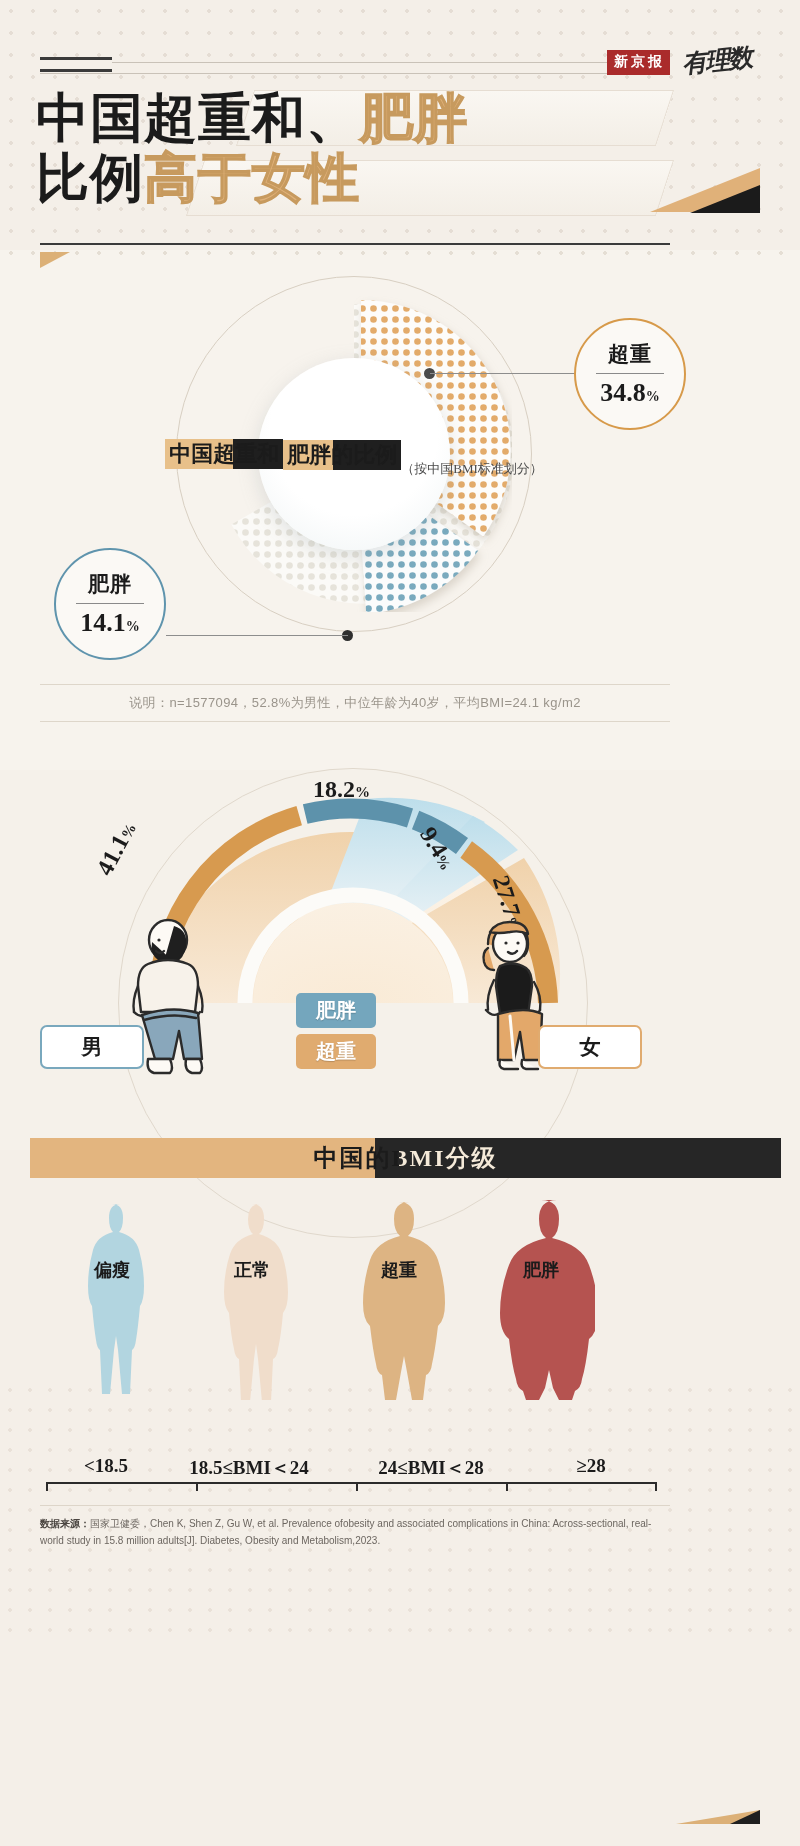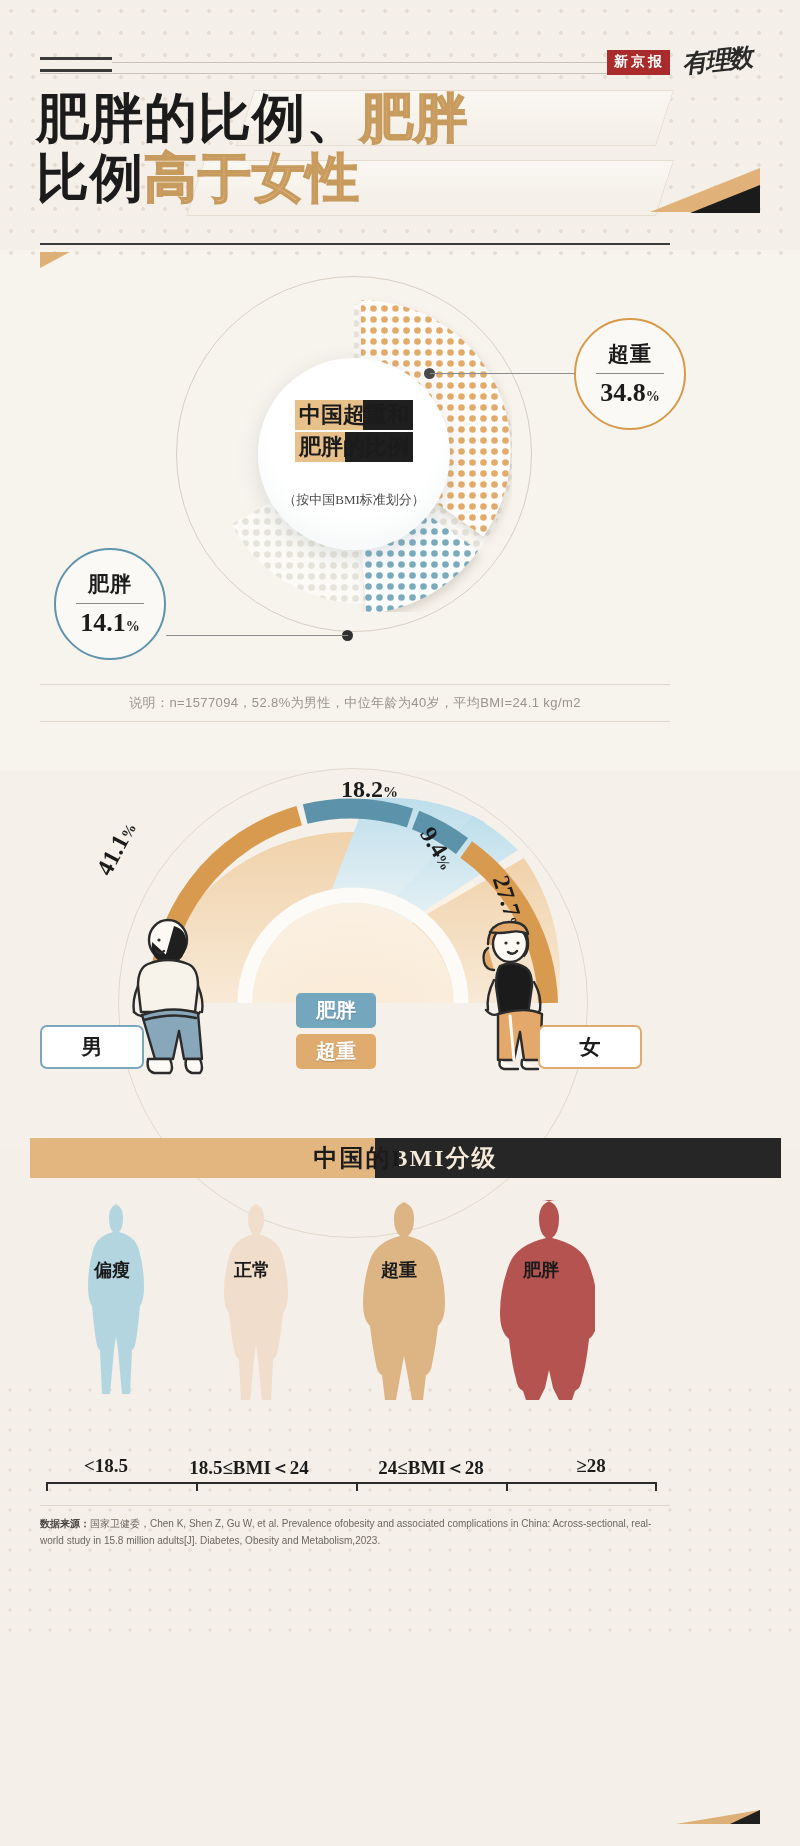--- a/index.html
+++ b/index.html
@@ -106,21 +106,21 @@
   }
   .donut{
     position:absolute; left:196px; top:38px; width:316px; height:316px;
   }
   .donut svg{ display:block; }
   .donut-center{
     position:absolute; left:258px; top:100px; width:192px; height:192px;
     border-radius:50%;
     background:radial-gradient(circle at 50% 38%, #ffffff 55%, #eef3f4 100%);
     box-shadow:0 6px 20px rgba(150,160,165,.28);
-    display:flex;flex-direction:column;align-items:center;justify-content:center;
+    display:flex;flex-direction:row;align-items:center;justify-content:center;
   }
   .dc-l1, .dc-l2{
     font-family:"Liberation Serif", serif; font-weight:bold;
     font-size:22px; line-height:26px; white-space:nowrap;
   }
   .dc-l1{ color:#1b1b1b; background:linear-gradient(90deg,#e8c08a 0 58%, #1f1f1f 58% 100%); padding:2px 4px; }
   .dc-l1 em{ font-style:normal; color:#1b1b1b;}
   .dc-l2{ background:linear-gradient(90deg,#e8c08a 0 42%, #1f1f1f 42% 100%); padding:2px 4px; margin-top:2px; }
   .dc-l2 em{ font-style:normal; color:#1b1b1b;}
   .dc-sub{
@@ -163,21 +163,21 @@
     position:absolute; left:118px; top:28px; width:470px; height:470px;
     border:1px solid #e0d8cc; border-radius:50%;
   }
   .gauge svg{ position:absolute; left:118px; top:28px; }
   .g-pct{
     position:absolute; font-family:"Liberation Serif", serif; font-weight:bold;
     font-size:24px; color:#1b1b1b; white-space:nowrap;
   }
   .g-pct i{ font-style:normal; font-size:15px; }
   .p-ml{ left:88px; top:95px; transform:rotate(-62deg); }
-  .p-mr{ left:313px; top:36px;margin-left:28px; }
+  .p-mr{ left:313px; top:36px; }
   .p-fl{ left:415px; top:95px; transform:rotate(58deg); }
   .p-fr{ left:480px; top:150px; transform:rotate(72deg); }
 
   .legend{ position:absolute; left:296px; top:253px; width:80px; }
   .lg-item{
     font-family:"Liberation Serif", serif; font-weight:bold;
     font-size:20px; color:#ffffff; text-align:center;
     padding:4px 8px; border-radius:5px; margin-bottom:6px;
     text-shadow:0 1px 1px rgba(0,0,0,.18);
   }
@@ -262,21 +262,21 @@
       <span>有理数</span>
     </div>
 
     <div class="title-band"></div>
     <div class="title-band2"></div>
     <div class="corner-tri"></div>
     <div class="corner-tri2"></div>
 
     <div class="title">
       <div class="title-line">
-        <span class="t-dark">肥胖的比例、</span><span class="t-tan">肥胖</span>
+        <span class="t-dark">中国超重和、</span><span class="t-tan">肥胖</span>
       </div>
       <div class="title-line">
         <span class="t-dark">比例</span><span class="t-tan">高于女性</span>
       </div>
     </div>
     <div class="hr-main"></div>
     <div class="arrow-small"></div>
   </div>
 
   <div class="donut-wrap">

